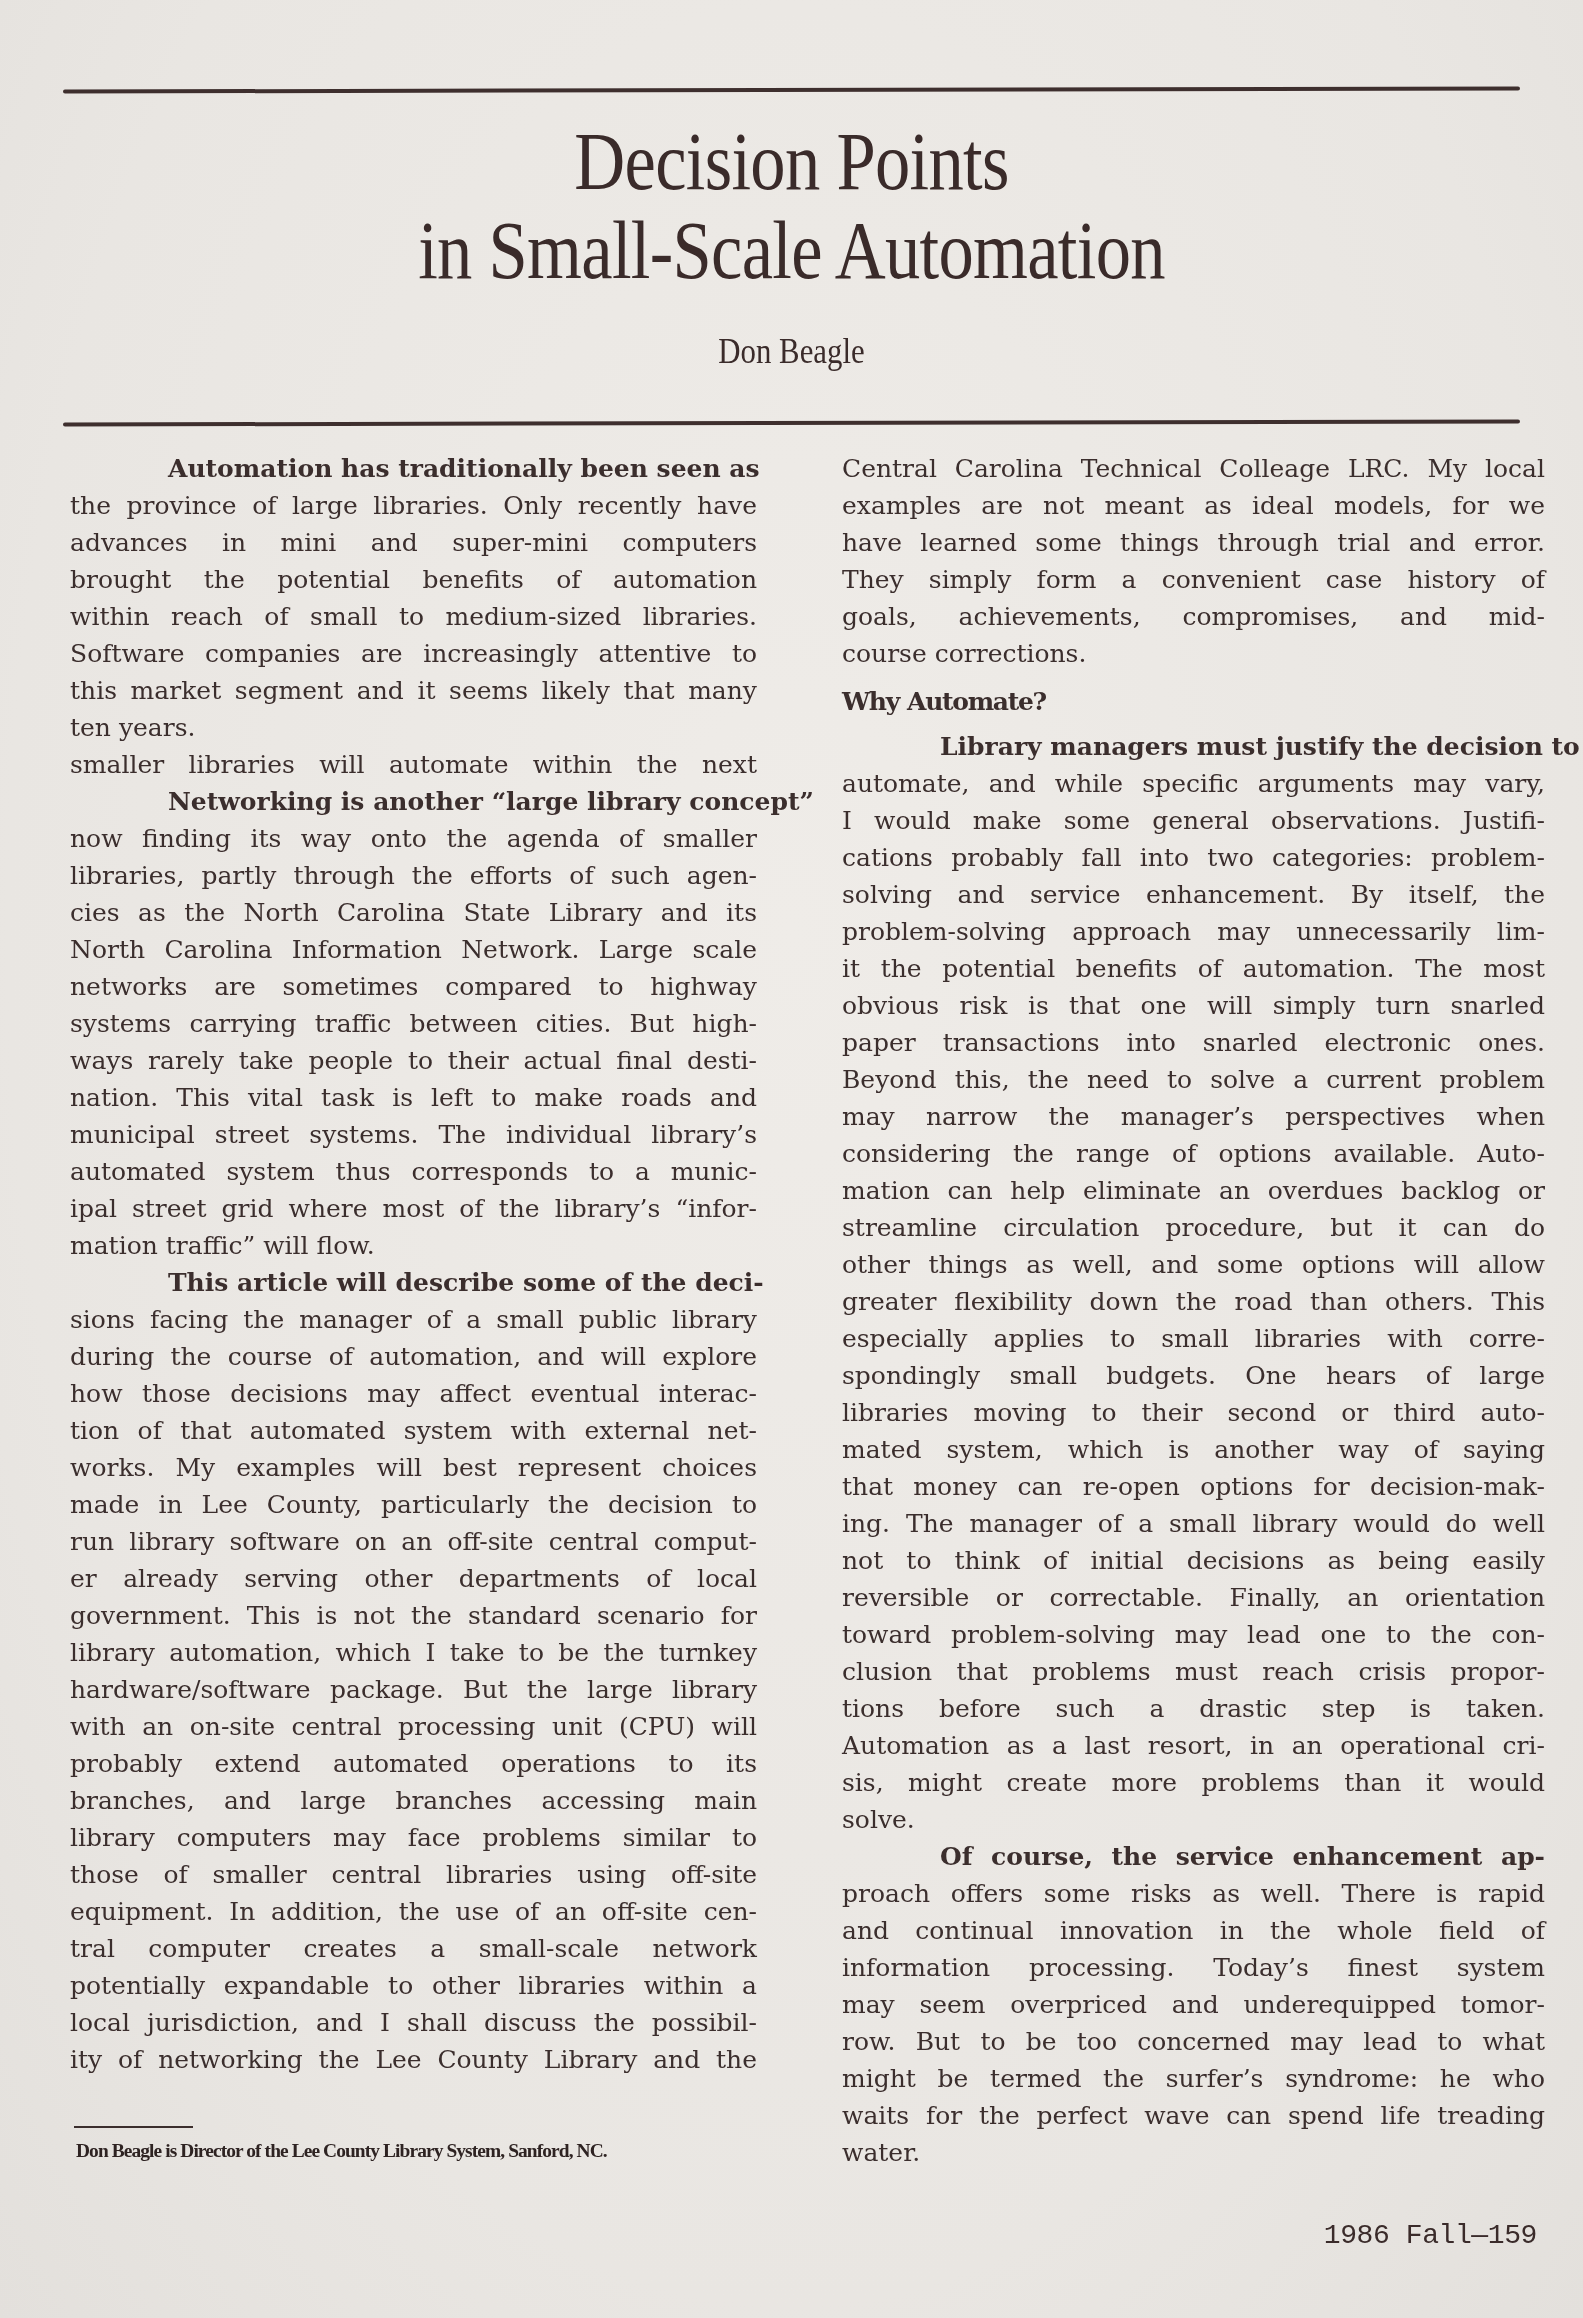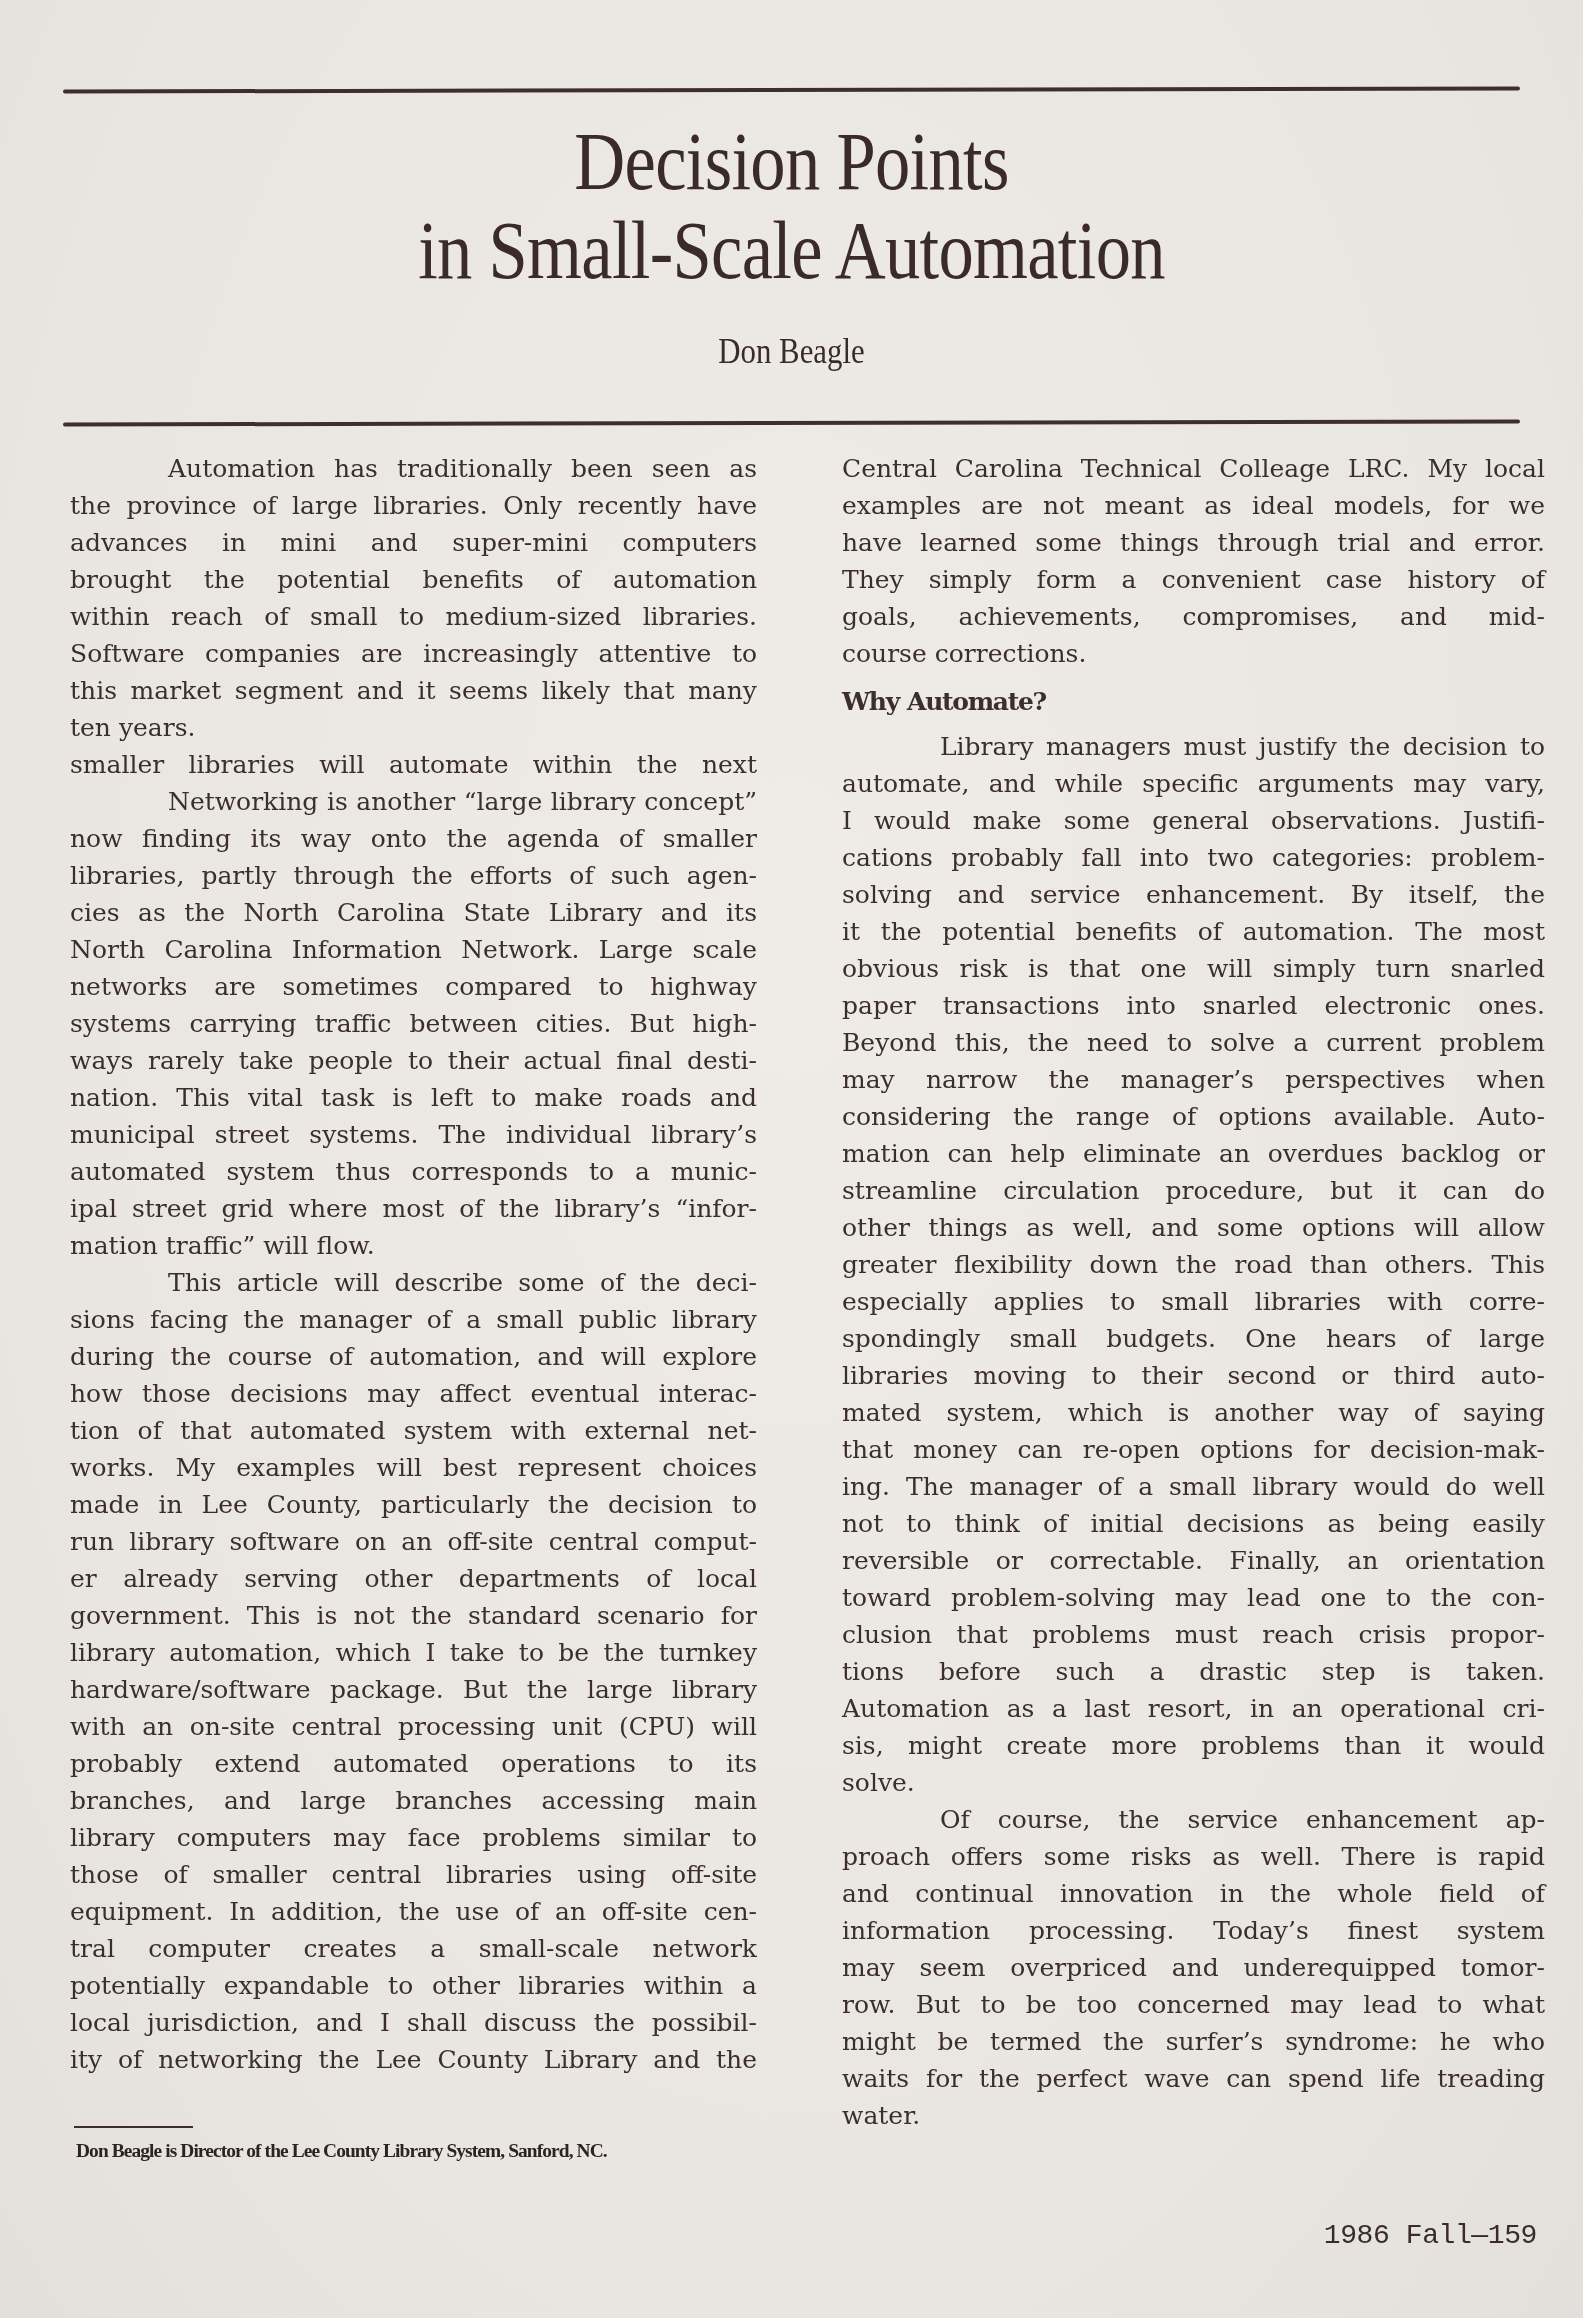--- a/index.html
+++ b/index.html
@@ -44,21 +44,21 @@
     font-family: "DejaVu Serif", serif;
     font-size: 25px; line-height: 37px;
     text-align: justify;
     color: #3b2e2d;
   }
   .col-left { left: 70px; width: 687px; }
   .col-right { left: 842px; width: 703px; }
   .col p { margin: 0; letter-spacing: -1.3px; word-spacing: 0.8px; }
   .col .line { display: block; text-align: justify; text-align-last: justify; white-space: nowrap; }
   .col .line.last { text-align-last: left; }
-  .col .line.ind { padding-left: 98px; }
+  .col .line.ind { padding-left: 98px; font-weight: bold; }
   .heading {
     font-weight: bold; letter-spacing: -1.4px;
     margin: 11px 0 8px 0 !important;
   }
 
   .footnote-rule {
     position: absolute; left: 74px; top: 2126px; width: 119px; height: 2.4px; background: #3b2e2d;
   }
   .footnote {
     position: absolute; left: 76px; top: 2133px; width: 697px;
@@ -142,20 +142,21 @@
         <span class="line">goals, achievements, compromises, and mid-</span>
         <span class="line last">course corrections.</span>
       </div>
     <p class="heading">Why Automate?</p>
     <div id="right-after">
         <span class="line ind">Library managers must justify the decision to</span>
         <span class="line">automate, and while specific arguments may vary,</span>
         <span class="line">I would make some general observations. Justifi-</span>
         <span class="line">cations probably fall into two categories: problem-</span>
         <span class="line">solving and service enhancement. By itself, the</span>
+        <span class="line">problem-solving approach may unnecessarily lim-</span>
         <span class="line">it the potential benefits of automation. The most</span>
         <span class="line">obvious risk is that one will simply turn snarled</span>
         <span class="line">paper transactions into snarled electronic ones.</span>
         <span class="line">Beyond this, the need to solve a current problem</span>
         <span class="line">may narrow the manager’s perspectives when</span>
         <span class="line">considering the range of options available. Auto-</span>
         <span class="line">mation can help eliminate an overdues backlog or</span>
         <span class="line">streamline circulation procedure, but it can do</span>
         <span class="line">other things as well, and some options will allow</span>
         <span class="line">greater flexibility down the road than others. This</span>

